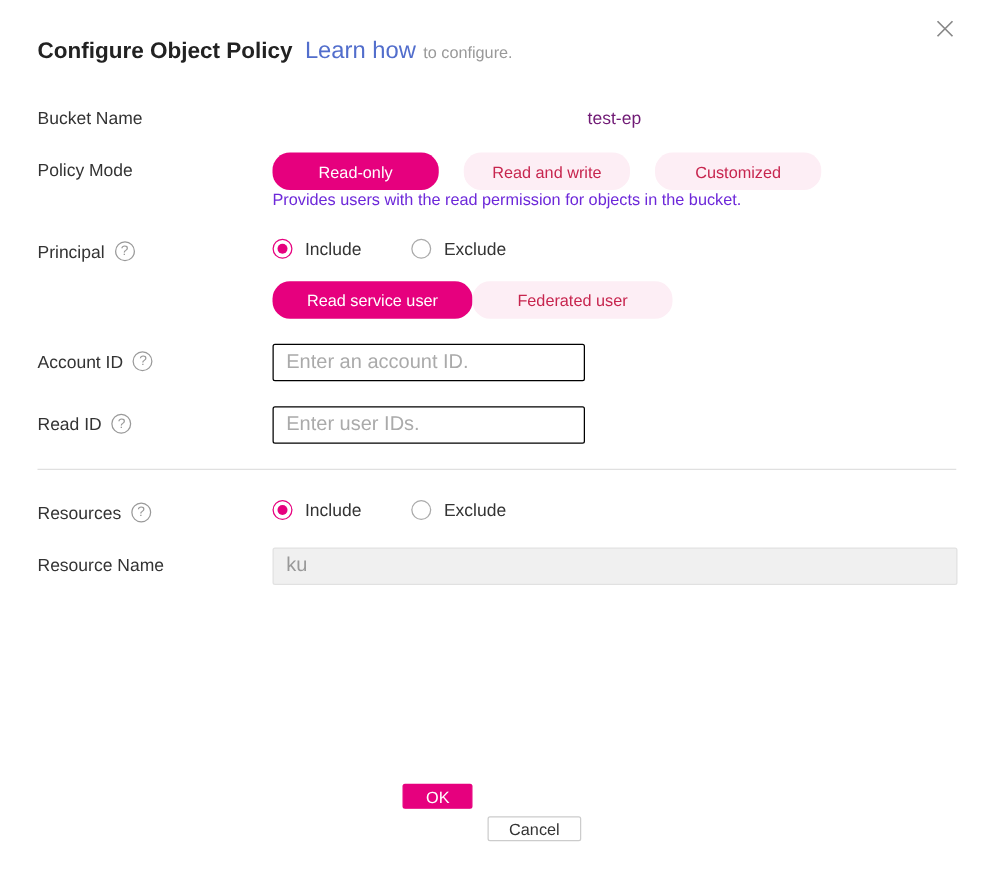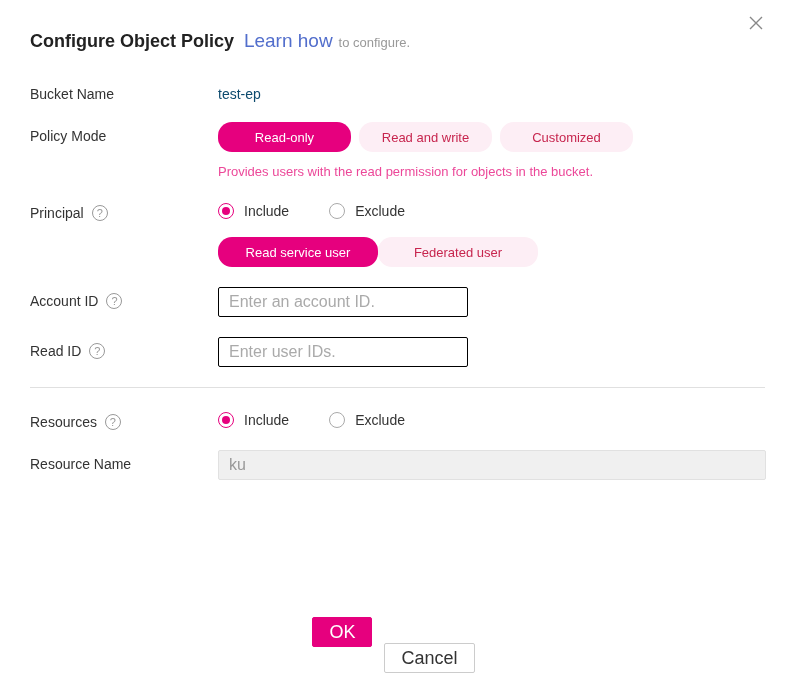--- a/index.html
+++ b/index.html
@@ -60,21 +60,22 @@
     font-size: 14px;
     display: flex;
     align-items: center;
     gap: 8px;
   }
   .ctrl-col {
     flex: 1;
   }
   .value-text {
     padding-top: 6px;
-    color: #0c4a6e;
+    color: #701a75;
+    text-align: center;
   }
   .help-icon {
     display: inline-flex;
     width: 16px; height: 16px;
     border: 1px solid #999;
     border-radius: 50%;
     align-items: center;
     justify-content: center;
     font-size: 11px;
     color: #999;
@@ -93,26 +94,26 @@
     background: #fdeef5;
     color: #c7254e;
     border-radius: 14px;
   }
   .tab.active {
     background: #e6007e;
     color: #fff;
     font-weight: 500;
   }
   .tabs.policy .tab { width: 133px; }
-  .tabs.policy .tab + .tab { margin-left: 8px; }
+  .tabs.policy .tab + .tab { margin-left: 20px; }
   .tabs.user .tab { width: 160px; margin-right: 0; }
   .desc {
     font-size: 13px;
-    color: #ec4899;
-    margin-top: 12px;
+    color: #6d28d9;
+    margin-top: 0;
   }
   .radio-group {
     display: flex;
     gap: 40px;
     padding-top: 4px;
     margin-bottom: 18px;
   }
   .radio-group.last { margin-bottom: 0; }
   .radio-option {
     display: flex;
@@ -165,23 +166,23 @@
     position: absolute;
     bottom: 22px;
     left: 0; right: 0;
     display: flex;
     justify-content: center;
     gap: 12px;
   }
   .btn {
     min-width: 56px;
     padding: 0 16px;
-    height: 30px;
+    height: 20px;
     border-radius: 2px;
-    font-size: 18px;
+    font-size: 13px;
     cursor: pointer;
     display: inline-flex;
     align-items: center;
     justify-content: center;
   }
   .btn.primary {
     background: #e6007e;
     color: #fff;
     border: 1px solid #e6007e;
     font-weight: 500;

